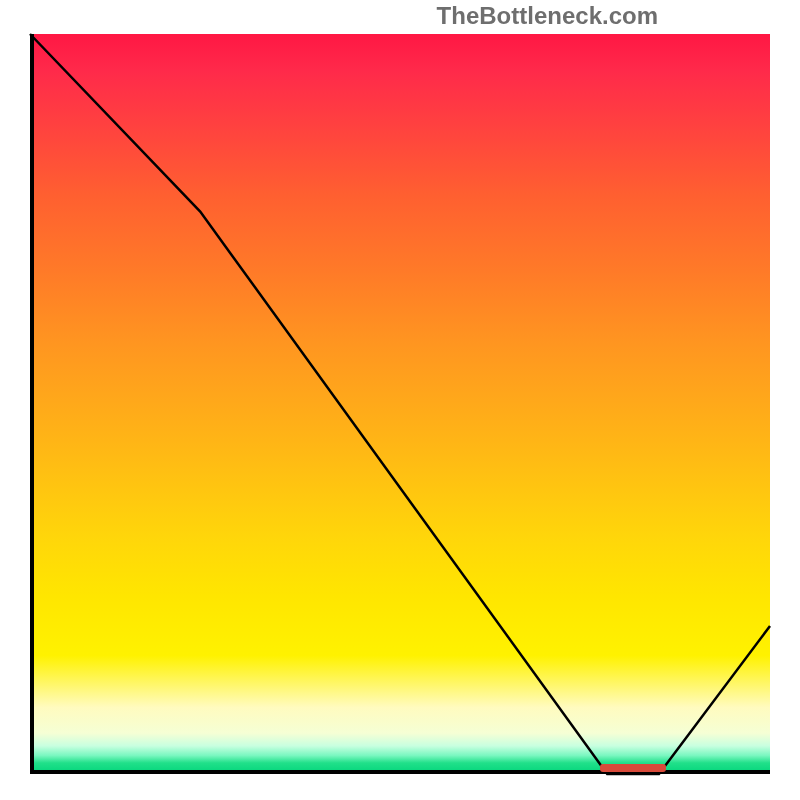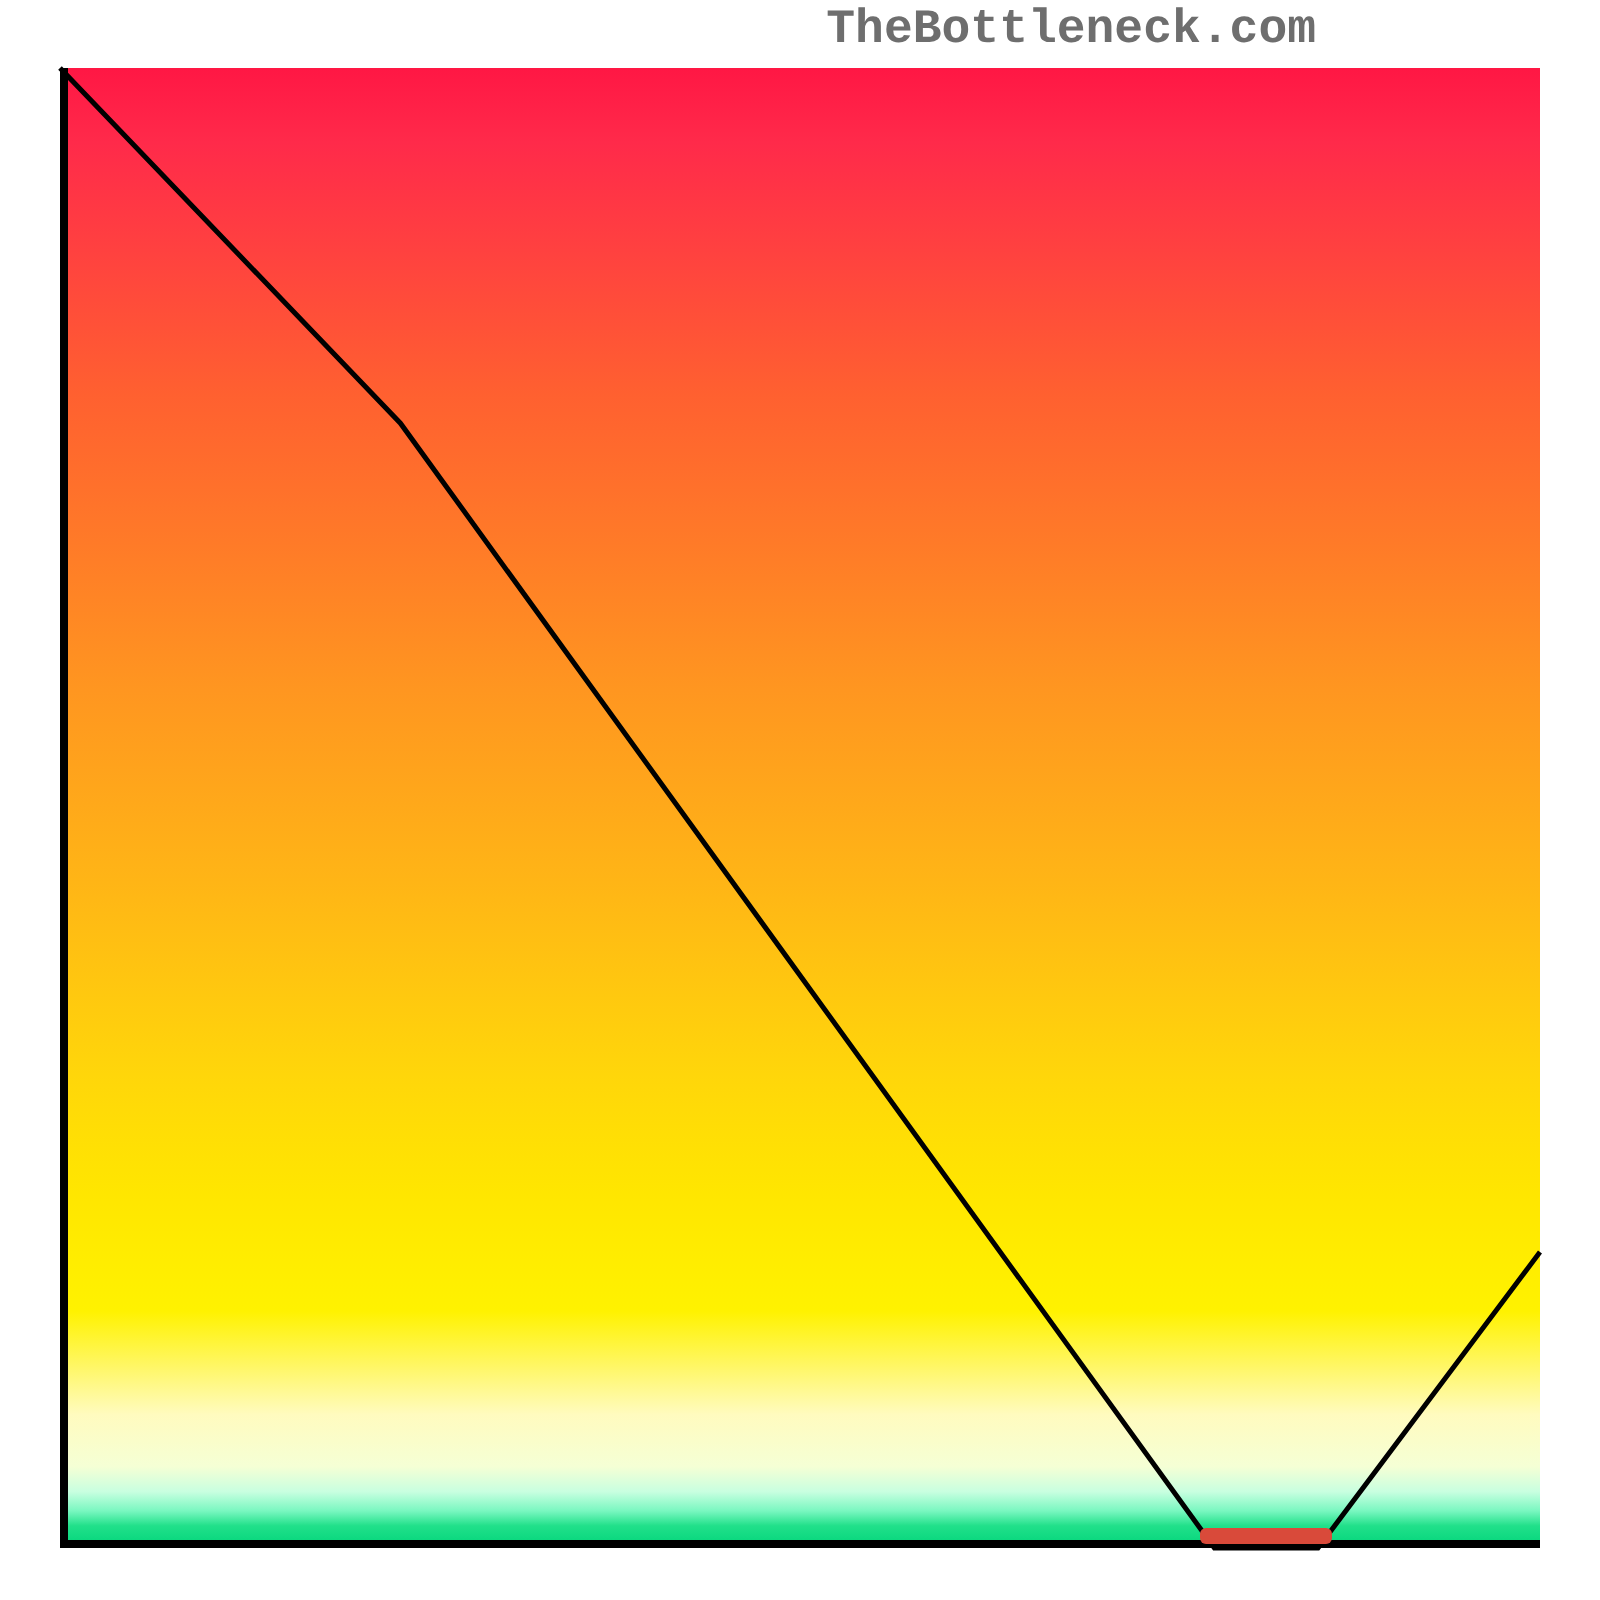--- a/index.html
+++ b/index.html
@@ -8,21 +8,20 @@
     width: 800px;
     height: 800px;
     overflow: hidden;
     font-family: Arial, Helvetica, sans-serif;
     background: #ffffff;
   }
   .root {
     position: relative;
     width: 682px;
     height: 800px;
-    font-family: Liberation Mono, monospace;
   }
   .attribution {
     position: absolute;
     top: 2px;
     right: 24px;
     font-size: 24px;
     font-weight: 600;
     color: #6e6e6e;
     letter-spacing: 0px;
   }

